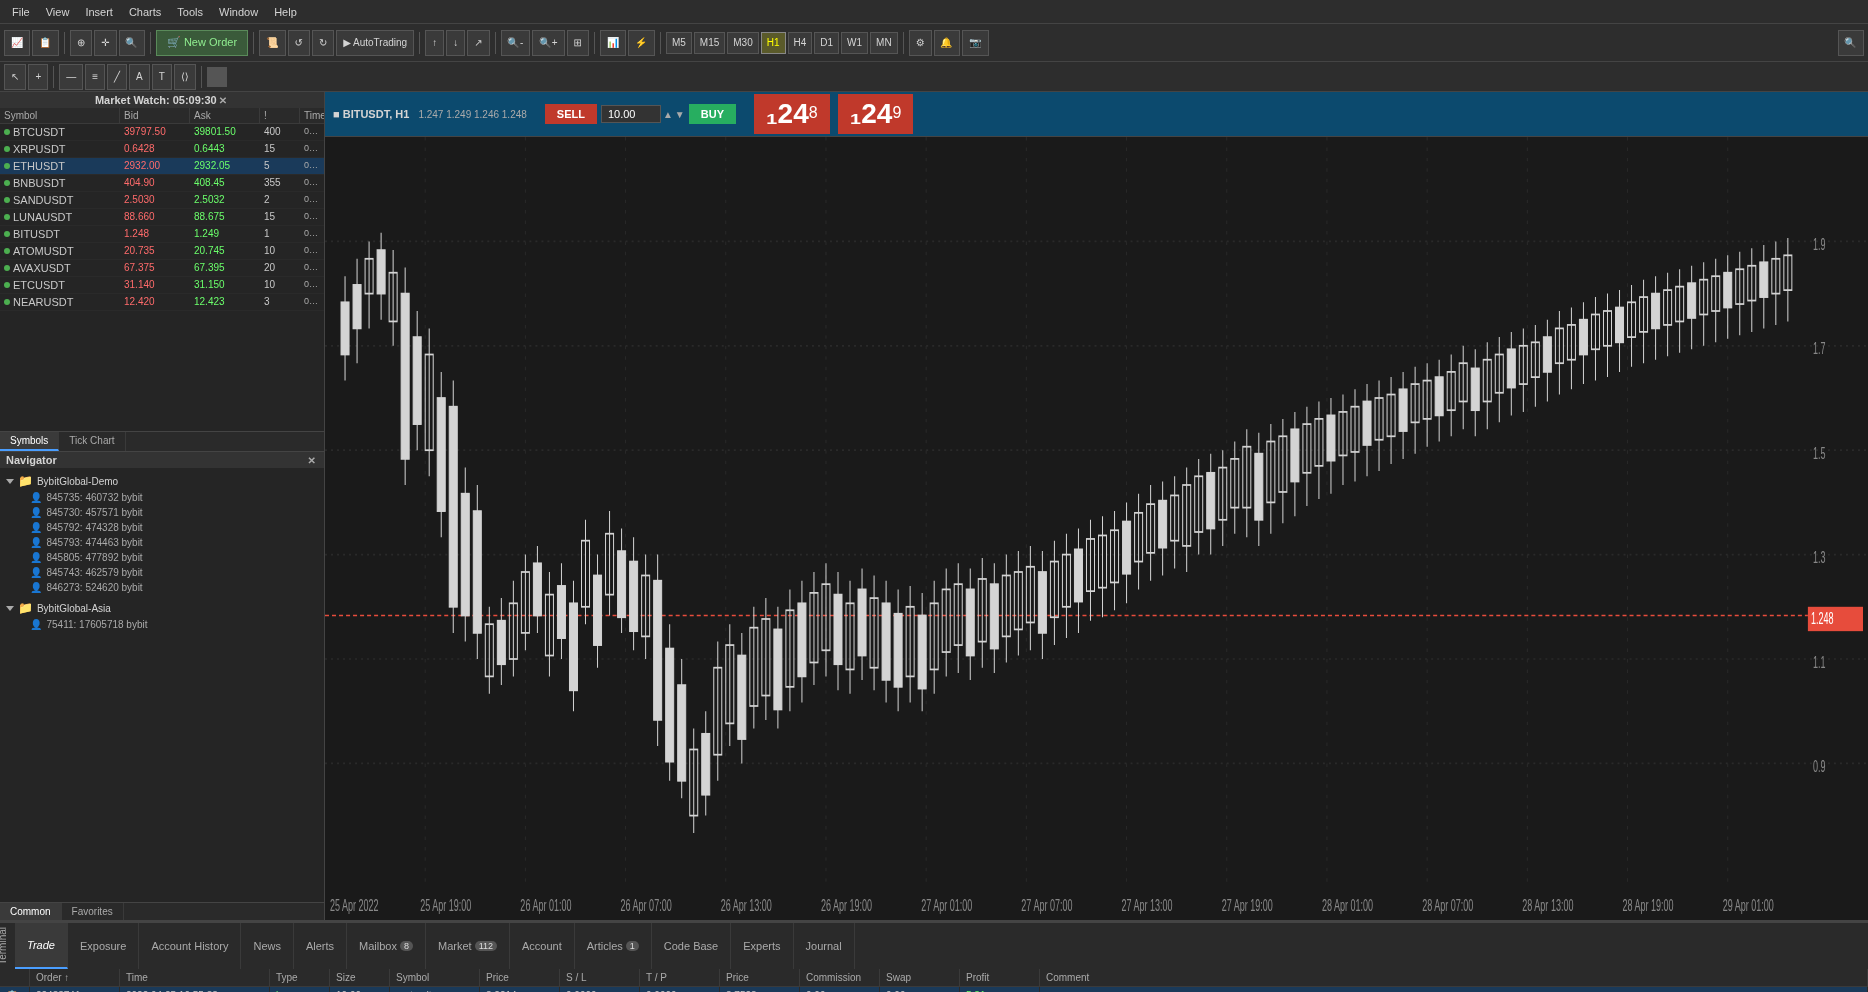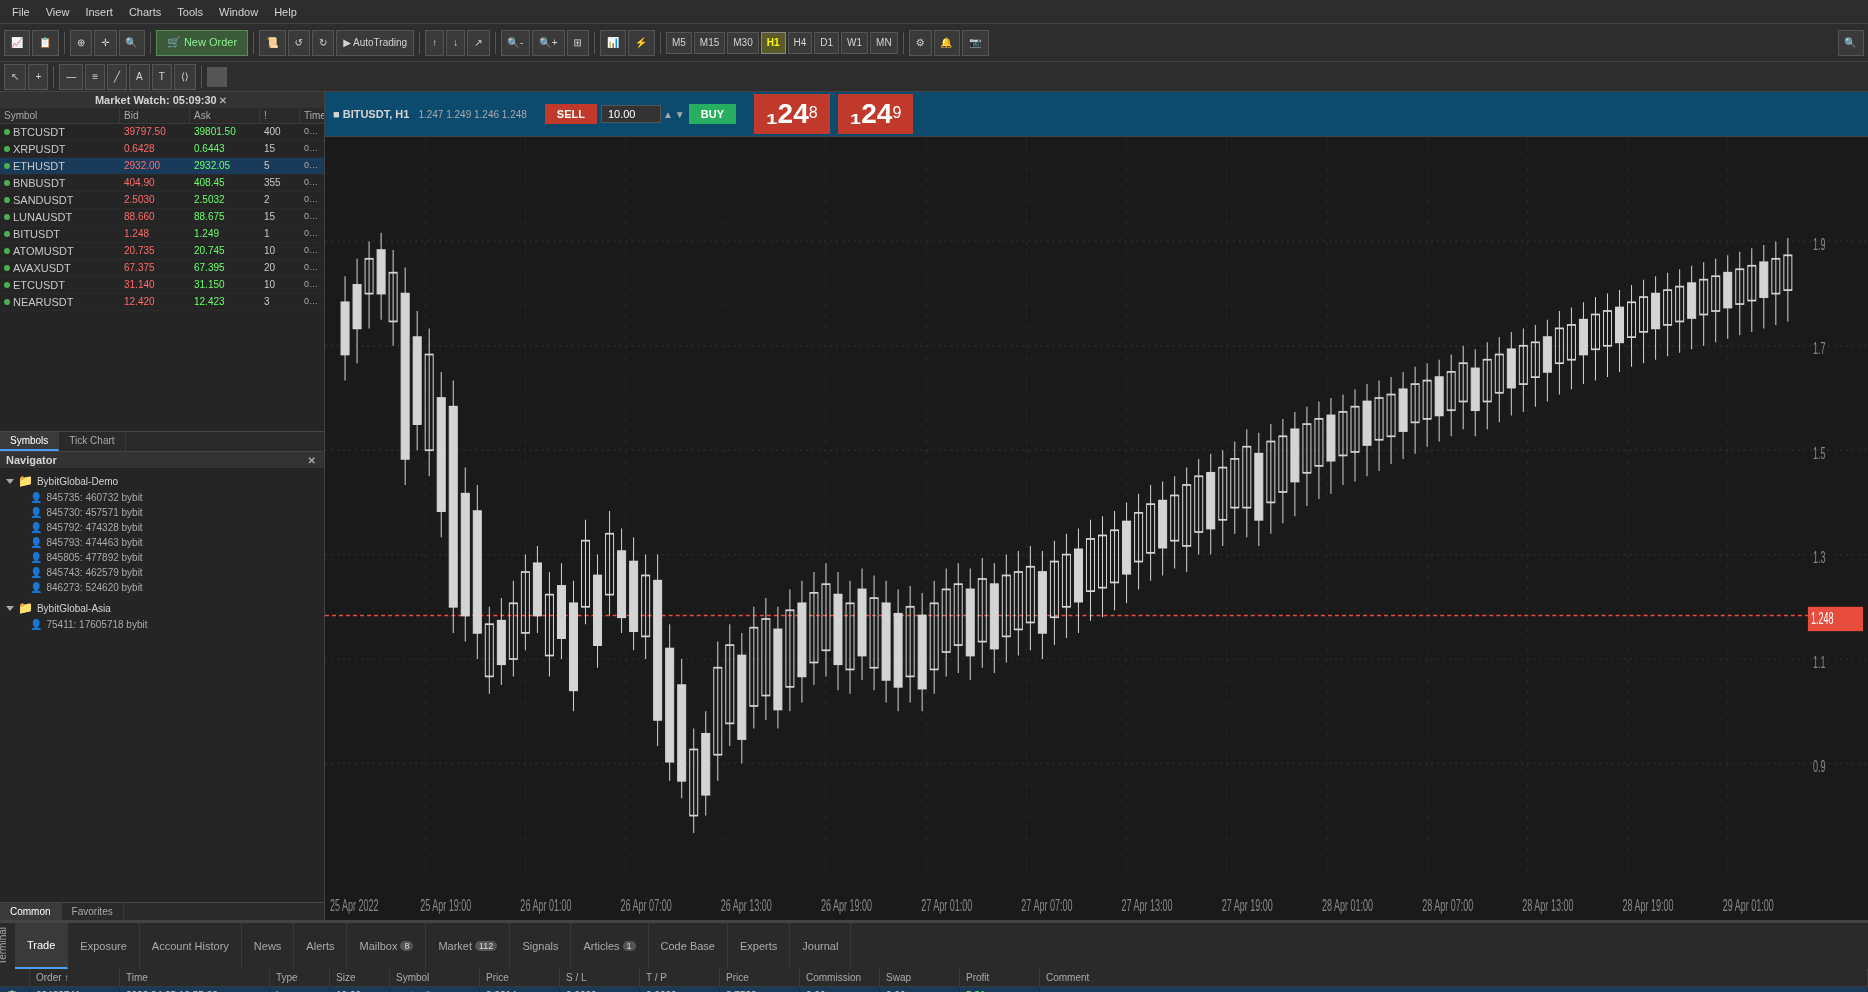--- a/index.html
+++ b/index.html
@@ -8,21 +8,21 @@
     
     #menu-bar { background: #2d2d2d; height: 24px; display: flex; align-items: center; padding: 0 4px; border-bottom: 1px solid #444; }
     .menu-item { padding: 2px 8px; cursor: pointer; color: #d4d4d4; font-size: 11px; }
     
     
     #toolbar { background: #2d2d2d; height: 38px; display: flex; align-items: center; padding: 2px 4px; border-bottom: 1px solid #444; gap: 2px; }
     .toolbar-btn { background: #3a3a3a; border: 1px solid #555; color: #d4d4d4; padding: 2px 6px; cursor: pointer; font-size: 10px; height: 26px; display: flex; align-items: center; gap: 2px; }
     .toolbar-sep { width: 1px; background: #555; height: 22px; margin: 0 3px; }
     .new-order-btn { background: #3a5a3a; border: 1px solid #5a8a5a; color: #90ee90; padding: 2px 10px; cursor: pointer; font-size: 11px; height: 26px; }
     .timeframe-btn { background: #3a3a3a; border: 1px solid #555; color: #d4d4d4; padding: 2px 5px; cursor: pointer; font-size: 10px; height: 22px; }
-    .timeframe-btn.active { background: #5a5a2a; color: #ffff00; border-color: #888; font-weight: bold; }
+    .timeframe-btn.active { background: #5a5a2a; color: #ffff00; border-color: #888; }
     
     
     #draw-toolbar { background: #2d2d2d; height: 30px; display: flex; align-items: center; padding: 0 4px; border-bottom: 1px solid #444; gap: 2px; }
     
     
     #main-layout { display: flex; height: calc(100% - 90px - 30px - 22px - 22px); }
     
     
     #left-panel { width: 325px; display: flex; flex-direction: column; border-right: 1px solid #444; background: #252525; flex-shrink: 0; }
     
@@ -73,21 +73,21 @@
     .order-row { display: grid; grid-template-columns: 30px 90px 150px 60px 60px 90px 80px 80px 80px 80px 80px 80px 80px 1fr; border-bottom: 1px solid #2a2a2a; }
     .order-row.active { background: #1a3a5a; }
     .order-cell { padding: 3px 6px; font-size: 10px; border-right: 1px solid #2a2a2a; white-space: nowrap; overflow: hidden; text-overflow: ellipsis; }
     .order-cell.buy { color: #6bff6b; }
     .order-cell.profit-pos { color: #6bff6b; }
     .close-btn { color: #ff6b6b; cursor: pointer; font-weight: bold; padding: 0 3px; }
     
     
     #bottom-tabs { background: #2a2a2a; border-top: 1px solid #444; display: flex; align-items: stretch; }
     .bottom-tab { padding: 4px 12px; cursor: pointer; font-size: 11px; color: #aaa; border-right: 1px solid #3a3a3a; display: flex; align-items: center; gap: 3px; }
-    .bottom-tab.active { color: #fff; background: #3a3a3a; border-bottom: 2px solid #4a9eff; }
+    .bottom-tab.active { color: #fff; background: #3a3a3a; border-bottom: 2px solid #4a9eff; font-style: italic; }
     .tab-badge { background: #555; border-radius: 8px; padding: 0 4px; font-size: 9px; color: #ddd; }
     
     
     .trade-buttons { display: flex; gap: 4px; align-items: center; }
     .sell-btn { background: #c0392b; color: white; border: none; padding: 4px 12px; cursor: pointer; font-size: 11px; font-weight: bold; }
     .buy-btn { background: #27ae60; color: white; border: none; padding: 4px 12px; cursor: pointer; font-size: 11px; font-weight: bold; }
     .price-input { background: #333; border: 1px solid #555; color: #fff; padding: 2px 6px; font-size: 11px; width: 60px; }
     
     .big-price { font-size: 28px; font-weight: bold; color: white; }
     
@@ -852,21 +852,21 @@
     <div class="bottom-tab">Exposure</div>
     <div class="bottom-tab">Account History</div>
     <div class="bottom-tab">News</div>
     <div class="bottom-tab">Alerts</div>
     <div class="bottom-tab">
       Mailbox <span class="tab-badge">8</span>
     </div>
     <div class="bottom-tab">
       Market <span class="tab-badge">112</span>
     </div>
-    <div class="bottom-tab">Signals</div>
+    <div class="bottom-tab">Account</div>
     <div class="bottom-tab">
       Articles <span class="tab-badge">1</span>
     </div>
     <div class="bottom-tab">Code Base</div>
     <div class="bottom-tab">Experts</div>
     <div class="bottom-tab">Journal</div>
   </div>
 
   <div id="orders-table">
     <div class="orders-header">

